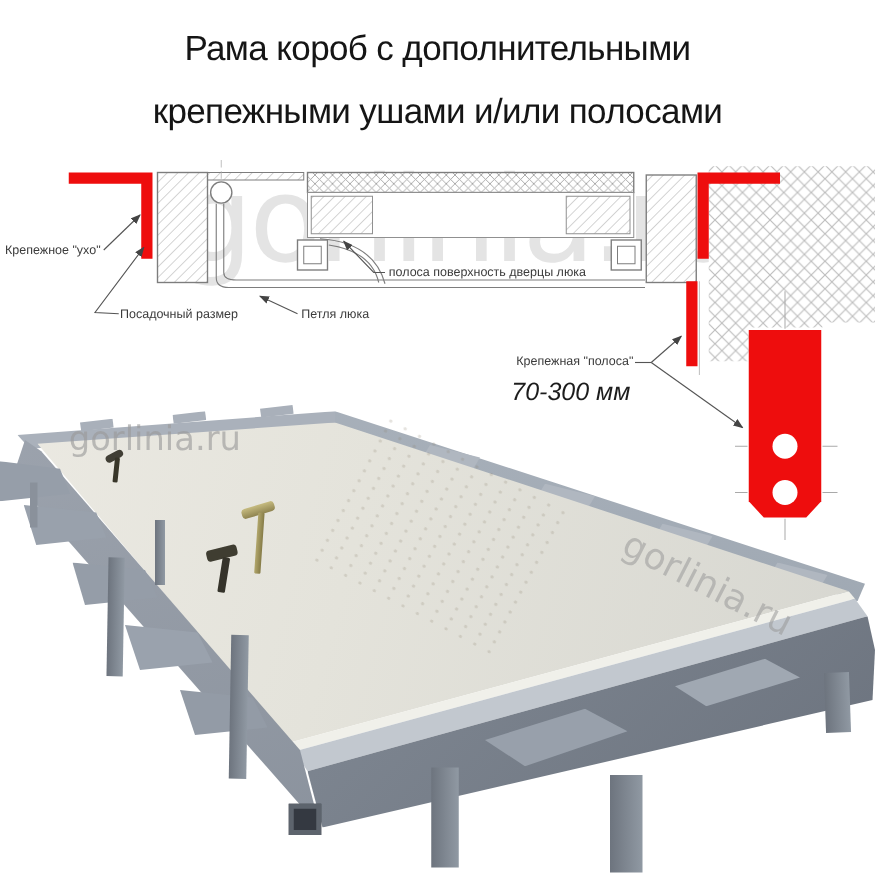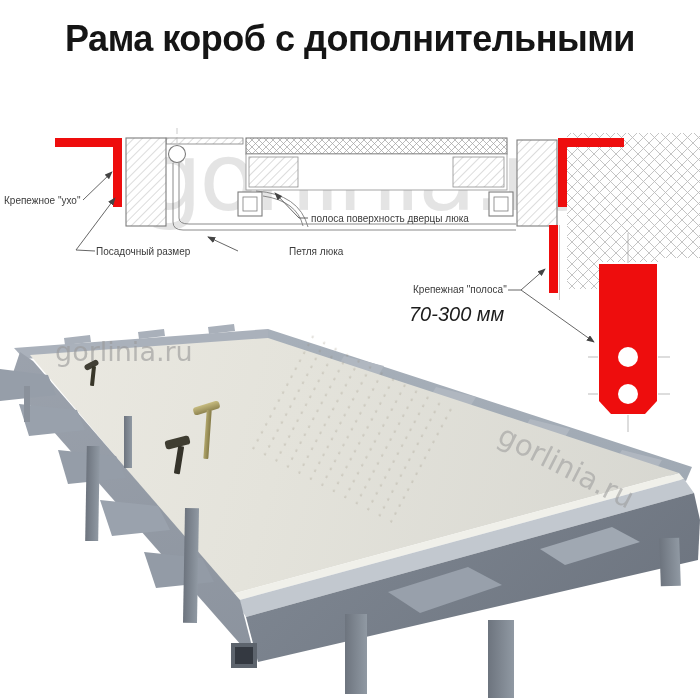--- a/index.html
+++ b/index.html
@@ -2,21 +2,21 @@
 <html><head>
 <meta charset="utf-8">
 <style>
   html,body{margin:0;padding:0;}
   body{width:700px;height:700px;position:relative;background:#ffffff;overflow:hidden;
        font-family:"Liberation Sans", sans-serif;}
   .abs{position:absolute;}
   .shape{position:absolute;inset:0;}
   
   #title{left:0;top:14px;width:700px;text-align:center;color:#151515;
-         font-size:36px;line-height:50px;letter-spacing:-0.5px;font-weight:700;}
+         font-size:28px;line-height:50px;letter-spacing:-0.5px;font-weight:400;}
   
   .wm{color:#b9b9b9;font-family:"DejaVu Sans", sans-serif;}
   #wm-diagram{left:142px;top:122px;font-size:95px;opacity:.38;letter-spacing:-3px;z-index:1;}
   #wm-photo-left{left:55px;top:336px;font-size:27px;color:#9a9a9a;opacity:.62;z-index:6;}
   #wm-photo-right{left:508px;top:418px;font-size:29px;color:#9a9a9a;opacity:.55;
                   transform:rotate(27deg);transform-origin:left top;z-index:6;}
   
   #diagram-svg{left:0;top:0;width:700px;height:460px;z-index:3;}
   .dlabel{position:absolute;font-size:10px;color:#3b3b3b;white-space:nowrap;z-index:4;}
   #lbl-range{font-size:20px;font-style:italic;color:#1c1c1c;}
@@ -24,20 +24,21 @@
   #photo{position:absolute;inset:0;z-index:2;}
   .leg{position:absolute;background:linear-gradient(to right,#6d747e,#9099a3);}
   .cap{position:absolute;border-radius:3px;}
   .stem{position:absolute;border-radius:1px;}
 </style>
 </head>
 <body>
 
 <div id="title" class="abs">
   <div>Рама короб с дополнительными</div>
+  <div>крепежными ушами и/или полосами</div>
 </div>
 
 <div id="wm-diagram" class="abs wm">gorlinia.ru</div>
 
 <div id="photo">
 
   <div class="shape" style="background:#aab1bb;clip-path:polygon(14px 348px,268px 329px,272px 341px,24px 359px);"></div>
   <div class="shape" style="background:linear-gradient(#b6bdc6,#96a0ab);clip-path:polygon(268px 329px,692px 467px,686px 481px,268px 343px);"></div>
 
   <div class="shape" style="background:#a9b0ba;clip-path:polygon(64px 338px,90px 335px,91px 342px,65px 345px);"></div>
@@ -169,16 +170,16 @@
     <polyline points="308,218 299,218 275,193" marker-end="url(#arr)"></polyline>
     <polyline points="546,269 521,290 507,290" stroke="none"></polyline>
     <line x1="508" y1="290" x2="521" y2="290"></line>
     <line x1="521" y1="290" x2="545" y2="269" marker-end="url(#arr)"></line>
     <line x1="521" y1="290" x2="594" y2="342" marker-end="url(#arr)"></line>
   </g>
 </svg>
 
 <div class="dlabel" style="left:4px;top:195px;">Крепежное "ухо"</div>
 <div class="dlabel" style="left:96px;top:246px;">Посадочный размер</div>
-<div class="dlabel" style="left:241px;top:246px;margin-left:48px;">Петля люка</div>
+<div class="dlabel" style="left:241px;top:246px;">Петля люка</div>
 <div class="dlabel" style="left:311px;top:213px;">полоса поверхность дверцы люка</div>
 <div class="dlabel" style="left:413px;top:284px;">Крепежная "полоса"</div>
 <div class="dlabel" id="lbl-range" style="left:409px;top:303px;">70-300 мм</div>
 
 </body></html>

